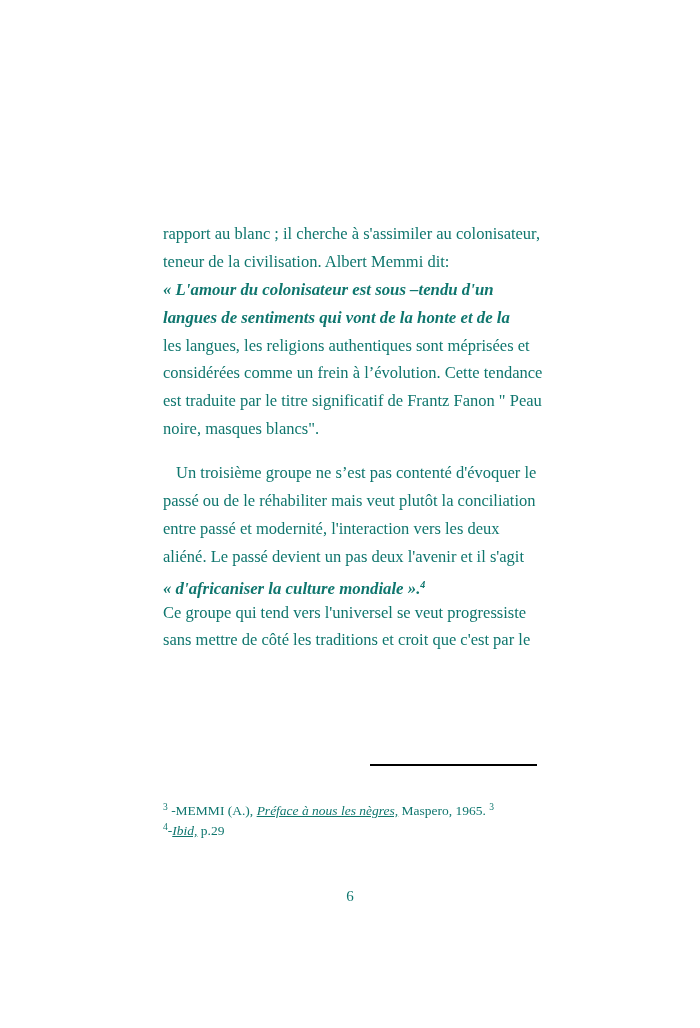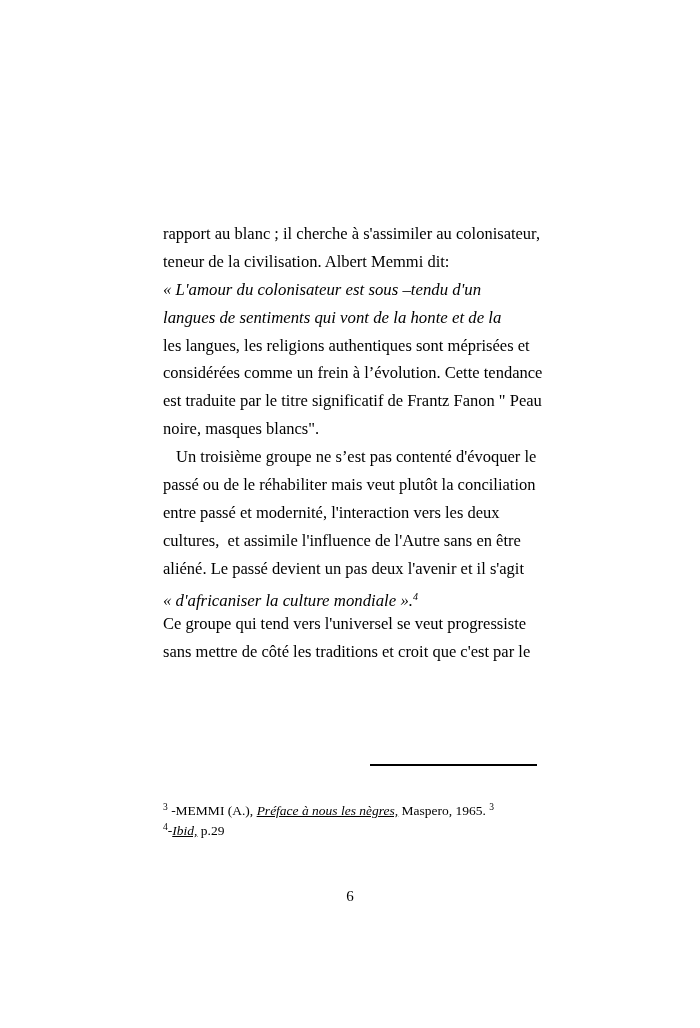--- a/index.html
+++ b/index.html
@@ -3,41 +3,41 @@
 <meta charset="utf-8">
 <style>
   html, body { margin: 0; padding: 0; }
   body { background: #ffffff; }
   .page {
     position: relative;
     width: 700px;
     height: 1028px;
     background: #ffffff;
     font-family: "Liberation Serif", "DejaVu Serif", serif;
-    color: #000000;
+    color: #0f766e;
     overflow: hidden;
   }
   .textblock {
     position: absolute;
     left: 163px;
     top: 220px;
     width: 380px;
   }
   .line {
     height: 27.9px;
     line-height: 27.9px;
     font-size: 16.5px;
     white-space: pre;
   }
   .bi {
-    font-weight: 400;
+    font-weight: 700;
     font-style: italic;
     font-size: 16.8px;
   }
-  .indent { padding-left: 13px; }
+  .indent { padding-left: 13px; margin-top: 16px; }
   .sup {
     font-size: 10px;
     vertical-align: 6px;
   }
   .fn-rule {
     position: absolute;
     left: 370px;
     top: 764px;
     width: 167px;
     height: 2px;
@@ -82,21 +82,20 @@
     <div class="line">teneur de la civilisation. Albert Memmi dit:</div>
     <div class="line bi">« L'amour du colonisateur est sous –tendu d'un</div>
     <div class="line bi">langues de sentiments qui vont de la honte et de la</div>
     <div class="line">les langues, les religions authentiques sont méprisées et</div>
     <div class="line">considérées comme un frein à l’évolution. Cette tendance</div>
     <div class="line">est traduite par le titre significatif de Frantz Fanon " Peau</div>
     <div class="line">noire, masques blancs".</div>
     <div class="line indent">Un troisième groupe ne s’est pas contenté d'évoquer le</div>
     <div class="line">passé ou de le réhabiliter mais veut plutôt la conciliation</div>
     <div class="line">entre passé et modernité, l'interaction vers les deux</div>
-    <div class="line">cultures,  et assimile l'influence de l'Autre sans en être</div>
     <div class="line">aliéné. Le passé devient un pas deux l'avenir et il s'agit</div>
     <div class="line bi"><span>« d'africaniser la culture mondiale ».</span><span class="sup">4</span></div>
     <div class="line">Ce groupe qui tend vers l'universel se veut progressiste</div>
     <div class="line">sans mettre de côté les traditions et croit que c'est par le</div>
   </div>
 
   <div class="fn-rule"></div>
 
   <div class="footnotes">
     <div class="fn"><span class="fnsup">3</span><span> -MEMMI (A.), </span><span class="fn-title">Préface à nous les nègres,</span><span> Maspero, 1965. </span><span class="fnsup">3</span></div>

